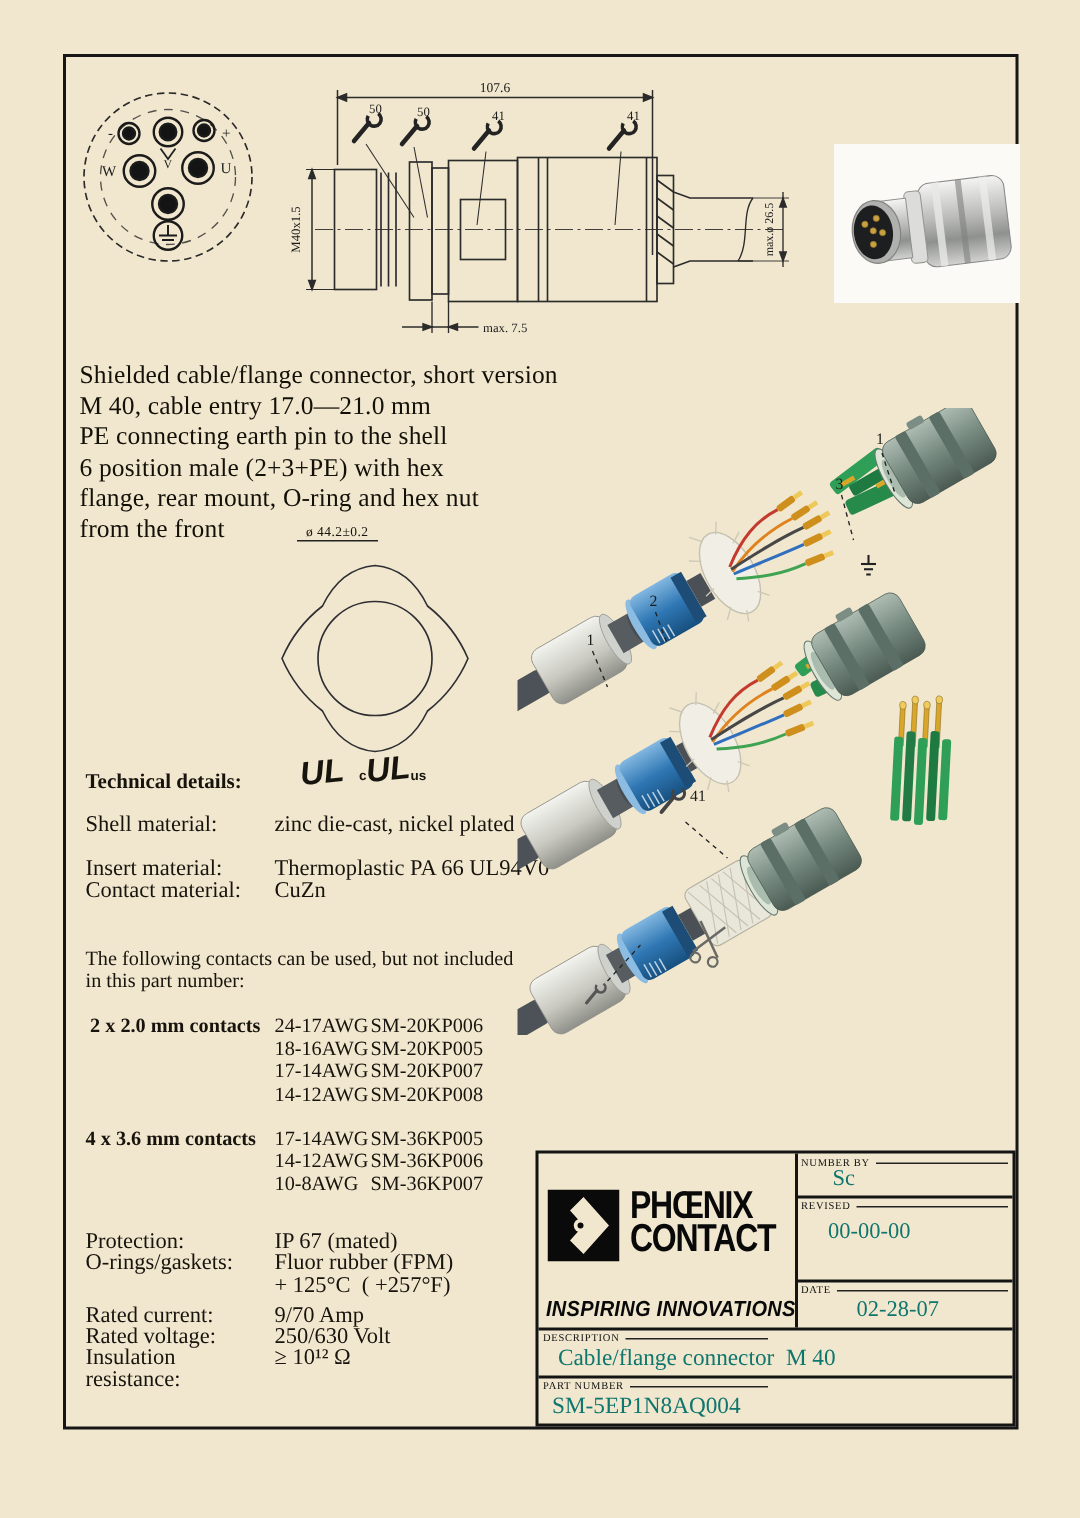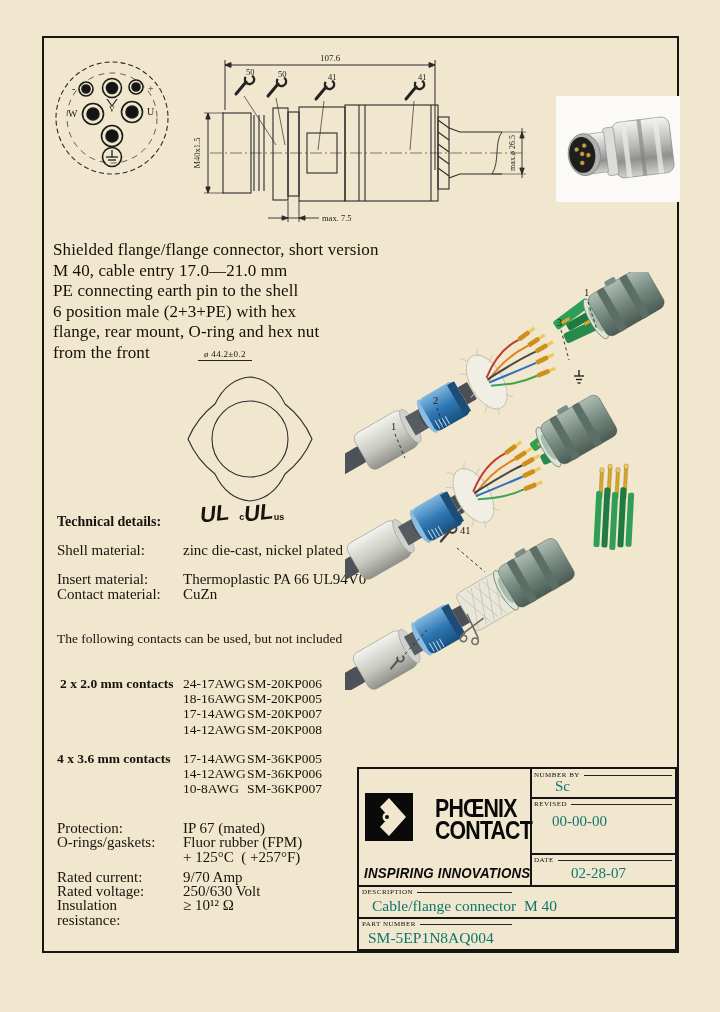--- a/index.html
+++ b/index.html
@@ -191,21 +191,21 @@
       <circle cx="-45" cy="-6" r="2.1"></circle>
         <circle cx="-37" cy="-9" r="2.1"></circle>
       <circle cx="-34" cy="1" r="2.1"></circle>
         <circle cx="-41" cy="8" r="2.1"></circle>
         <circle cx="-40" cy="-1" r="2.1"></circle>
     </g>
   </g>
 </svg>
 
 <div class="abs desc">
-  <div>Shielded flange/flange connector, short version</div>
+  <div>Shielded cable/flange connector, short version</div>
   <div>M 40, cable entry 17.0—21.0 mm</div>
   <div>PE connecting earth pin to the shell</div>
   <div>6 position male (2+3+PE) with hex</div>
   <div>flange, rear mount, O-ring and hex nut</div>
   <div>from the front</div>
 </div>
 
 <div class="abs dimlabel" style="left:198px;top:349px">ø 44.2±0.2</div>
 
 <svg class="abs" style="left:158px;top:368px" width="185" height="150" viewBox="0 0 185 150">
@@ -232,20 +232,21 @@
   <div class="kv">
     <span class="lbl">Insert material:</span><span class="pre">Thermoplastic PA 66 UL94V0</span>
   </div>
   <div class="kv">
     <span class="lbl">Contact material:</span><span class="pre">CuZn</span>
   </div>
 </div>
 
 <div class="abs note" style="left:57px;top:631px">
   <div>The following contacts can be used, but not included</div>
+  <div>in this part number:</div>
 </div>
 
 <div class="abs" style="left:57px;top:676px;width:330px">
   <span class="abs ctrow bold" style="left:3px;top:0">2 x 2.0 mm contacts</span>
   <div class="abs" style="left:126px;top:0">
     <div class="ctrow"><span class="awg">24-17AWG</span><span>SM-20KP006</span></div>
     <div class="ctrow"><span class="awg">18-16AWG</span><span>SM-20KP005</span></div>
     <div class="ctrow"><span class="awg">17-14AWG</span><span>SM-20KP007</span></div>
     <div class="ctrow"><span class="awg">14-12AWG</span><span>SM-20KP008</span></div>
   </div>
@@ -477,21 +478,21 @@
   </g>
 </svg>
 
 <div class="abs tb">
   <div class="vline"></div>
     <div class="h1"></div>
     <div class="h2"></div>
     <div class="h3"></div>
     <div class="h4"></div>
 
-  <div class="abs" style="left:6px;top:24px;display:flex;gap:22px;align-items:flex-end">
+  <div class="abs" style="left:6px;top:24px;display:flex;gap:7px;align-items:flex-start">
     <svg width="48" height="48" viewBox="0 0 48 48">
       <rect x="0" y="0" width="48" height="48" fill="#0a0a0a"></rect>
       <path d="M24 5 L41 24 L24 43 L15 34 L24 24 L15 14 Z" fill="#f1e7ce"></path>
       <circle cx="22" cy="24" r="4.5" fill="#f1e7ce"></circle>
       <circle cx="22" cy="24" r="2" fill="#0a0a0a"></circle>
     </svg>
     <div>
       <div class="brand">PHŒNIX</div>
       <div class="brand">CONTACT</div>
     </div>

